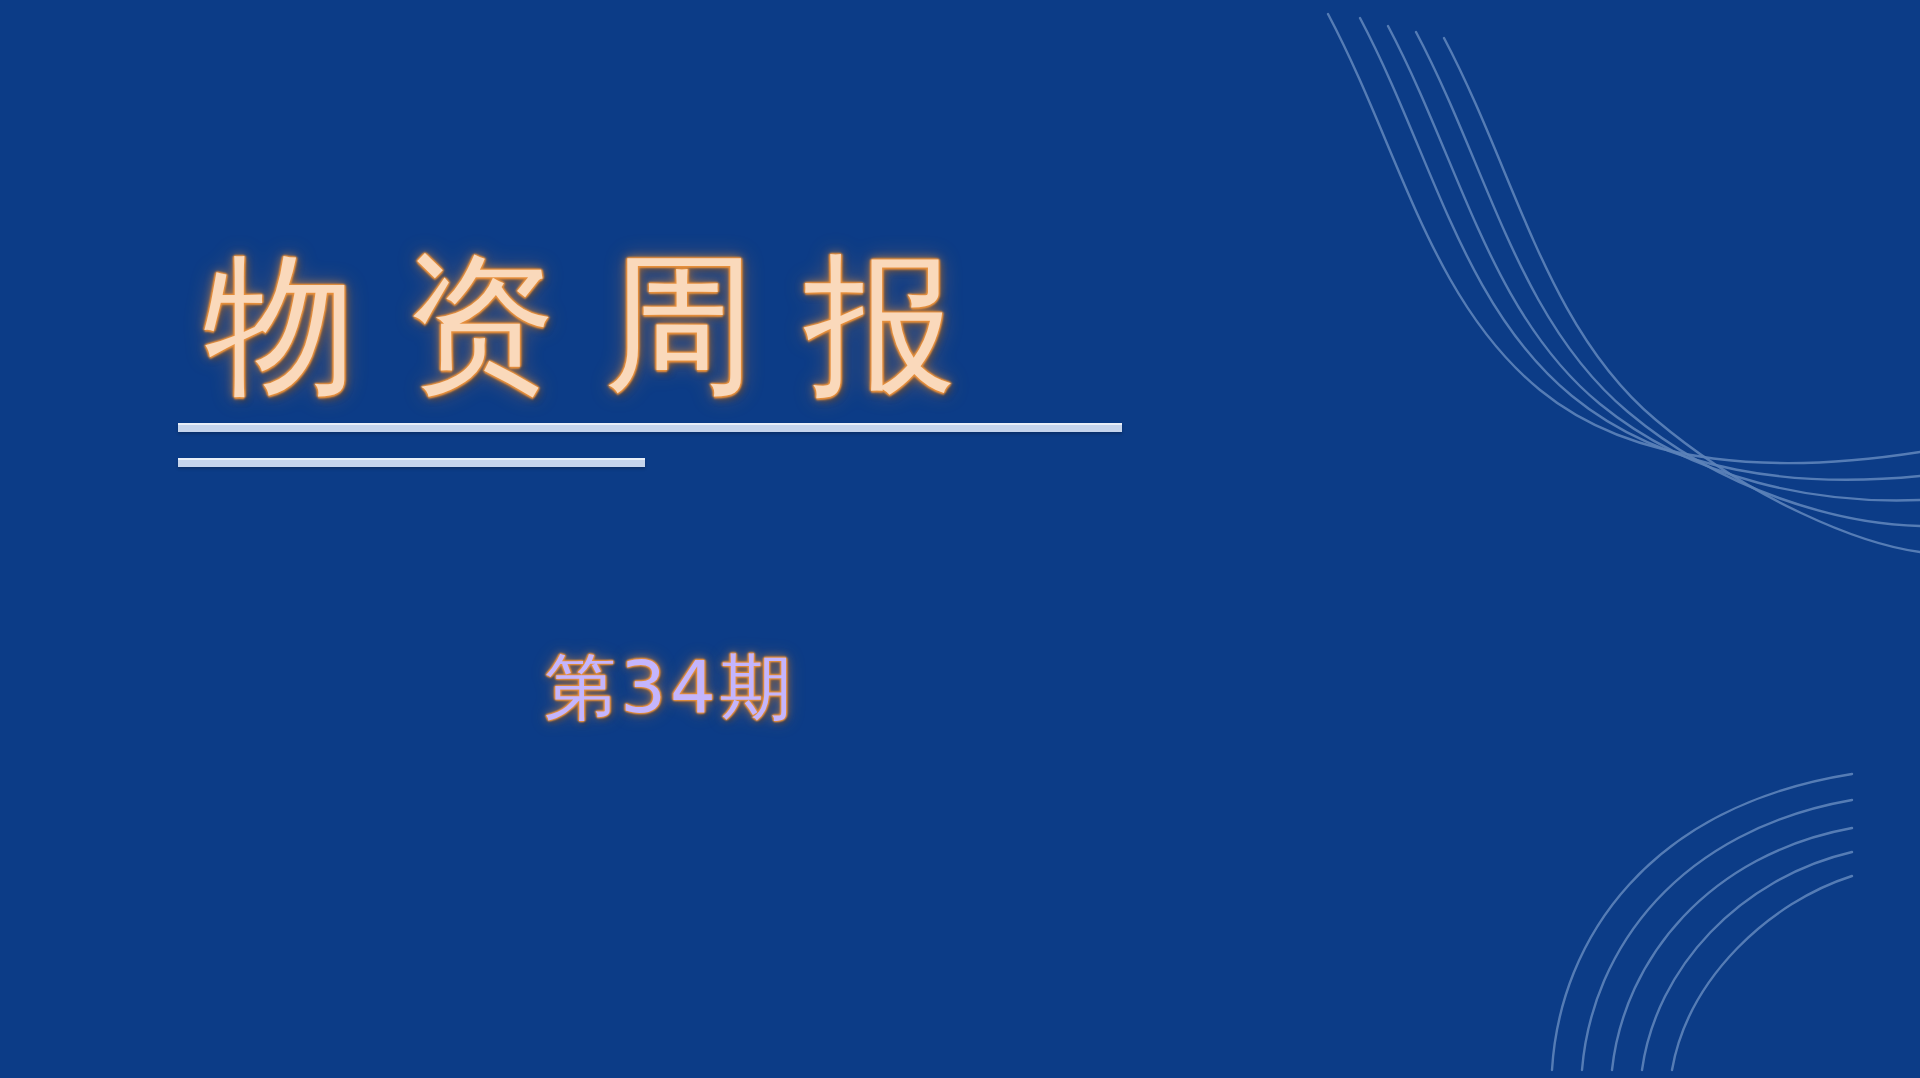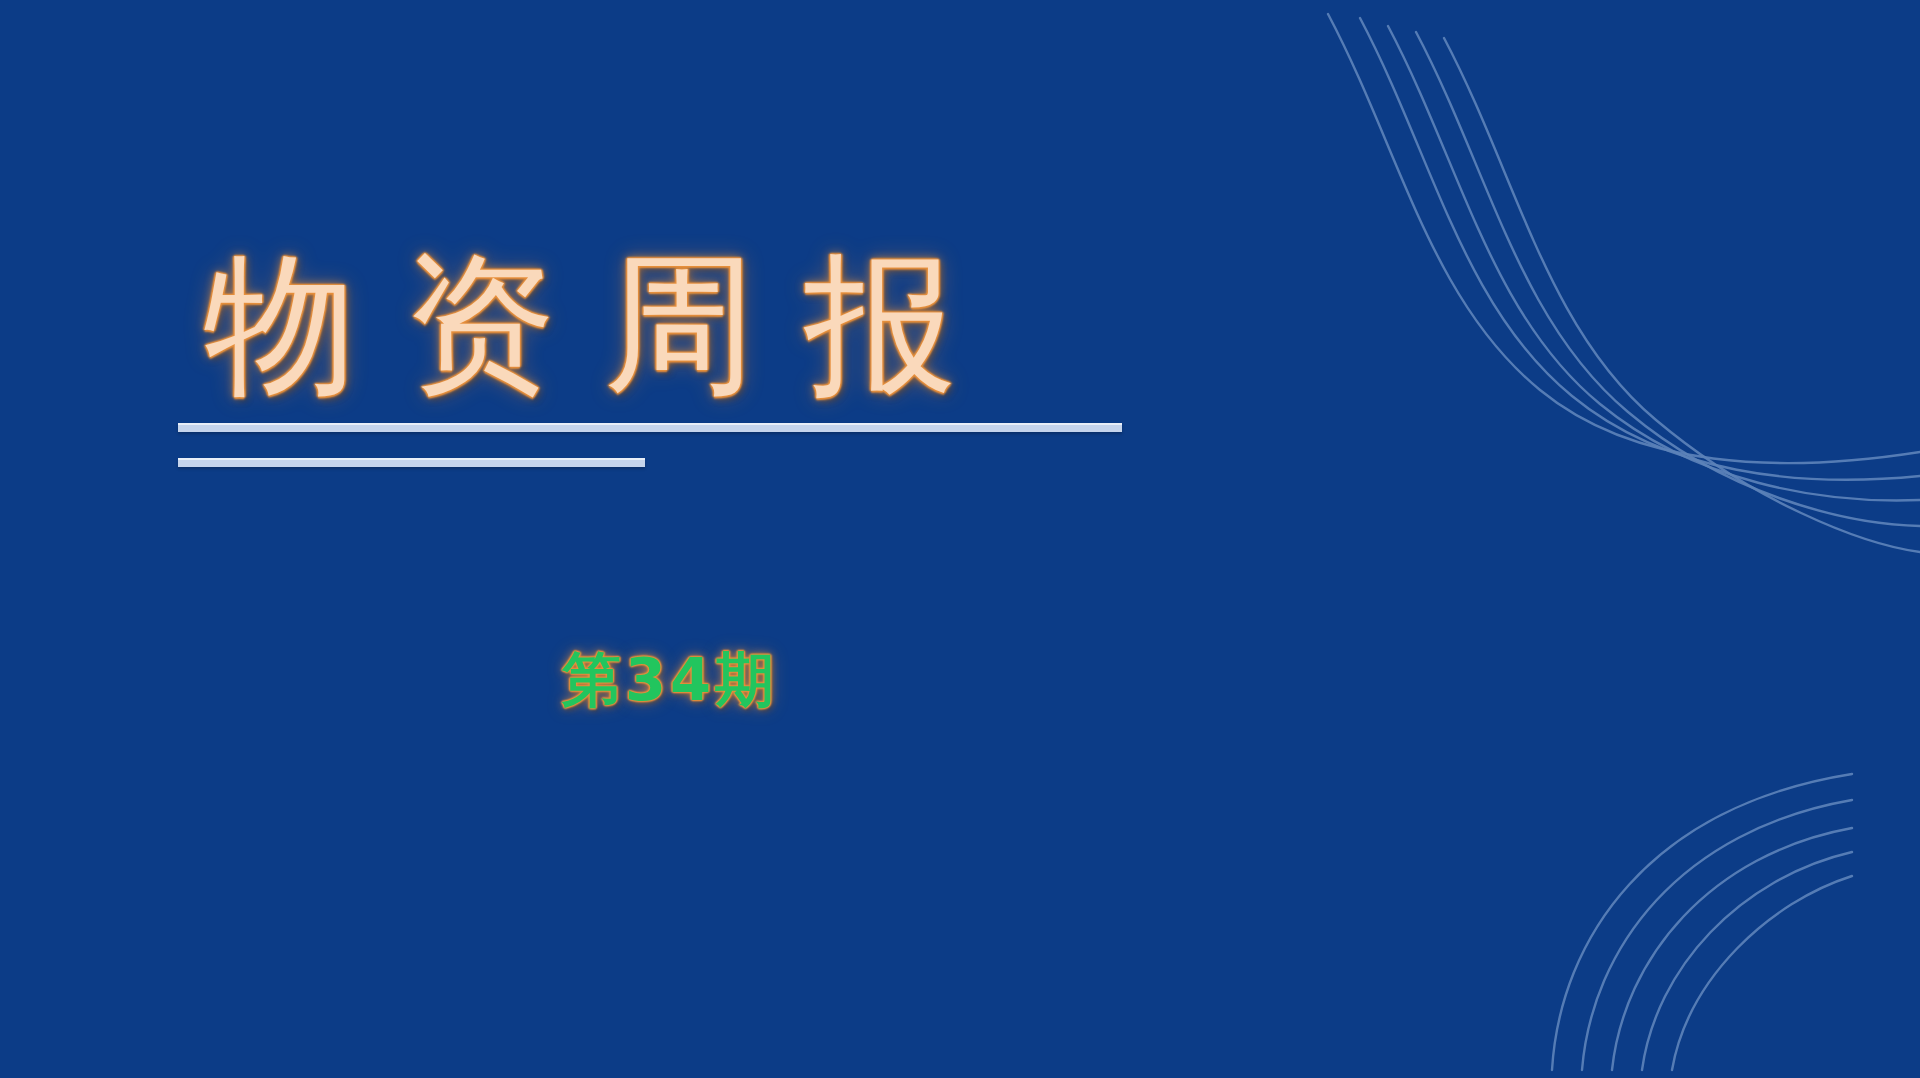--- a/index.html
+++ b/index.html
@@ -89,25 +89,25 @@
   
   #subtitle-block {
     position: absolute;
     left: 178px;
     top: 648px;
     width: 984px;
     text-align: center;
   }
   #issue-label {
     display: inline-block;
-    font-size: 59px;
+    font-size: 72px;
     line-height: 1.1;
     letter-spacing: 4px;
-    font-weight: 700;
-    color: #22c55e;
+    font-weight: 400;
+    color: #c4b5fd;
     text-shadow:
        0 0 2px #e8903c,
        1.2px 0 2px #e8903c,
       -1.2px 0 2px #e8903c,
        0 1.2px 2px #e8903c,
        0 -1.2px 2px #e8903c,
        0 0 9px rgba(232,144,60,0.85),
        0 0 18px rgba(232,144,60,0.45),
        2px 3px 5px rgba(0,0,0,0.35);
   }

